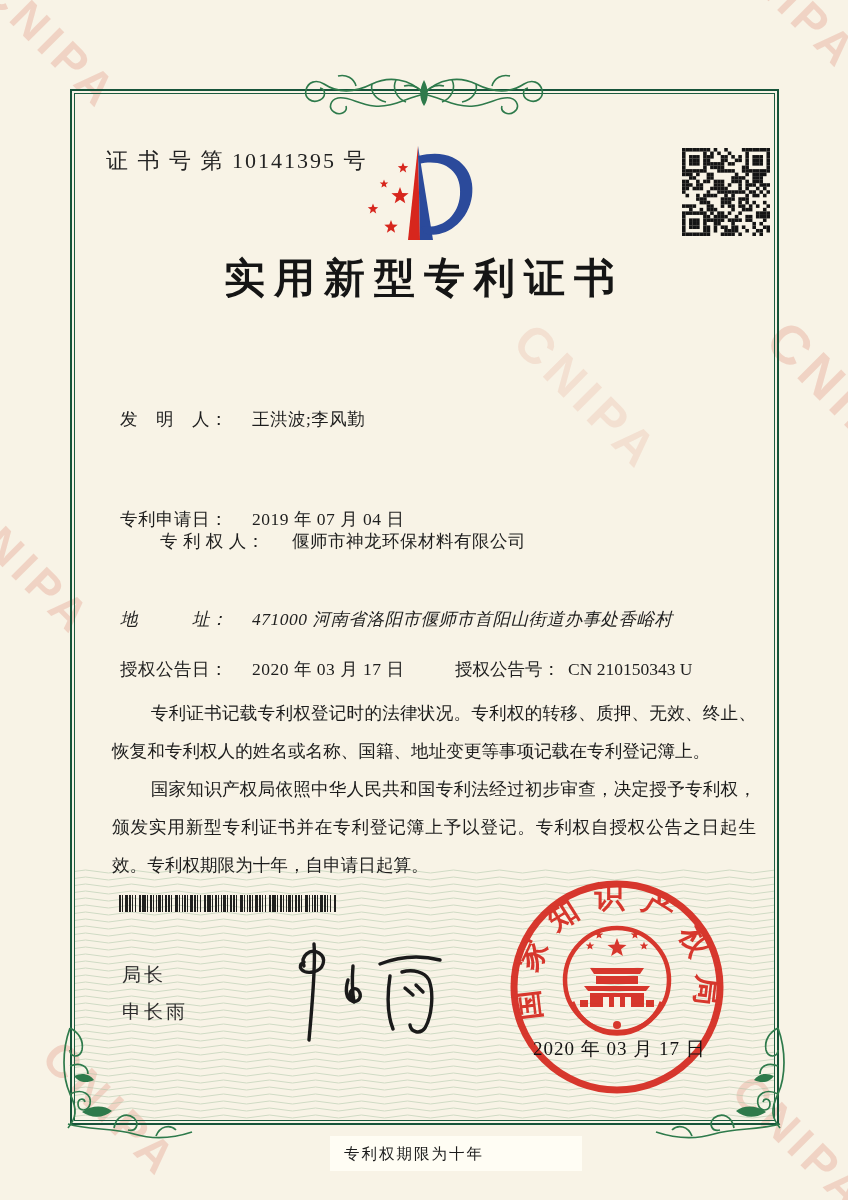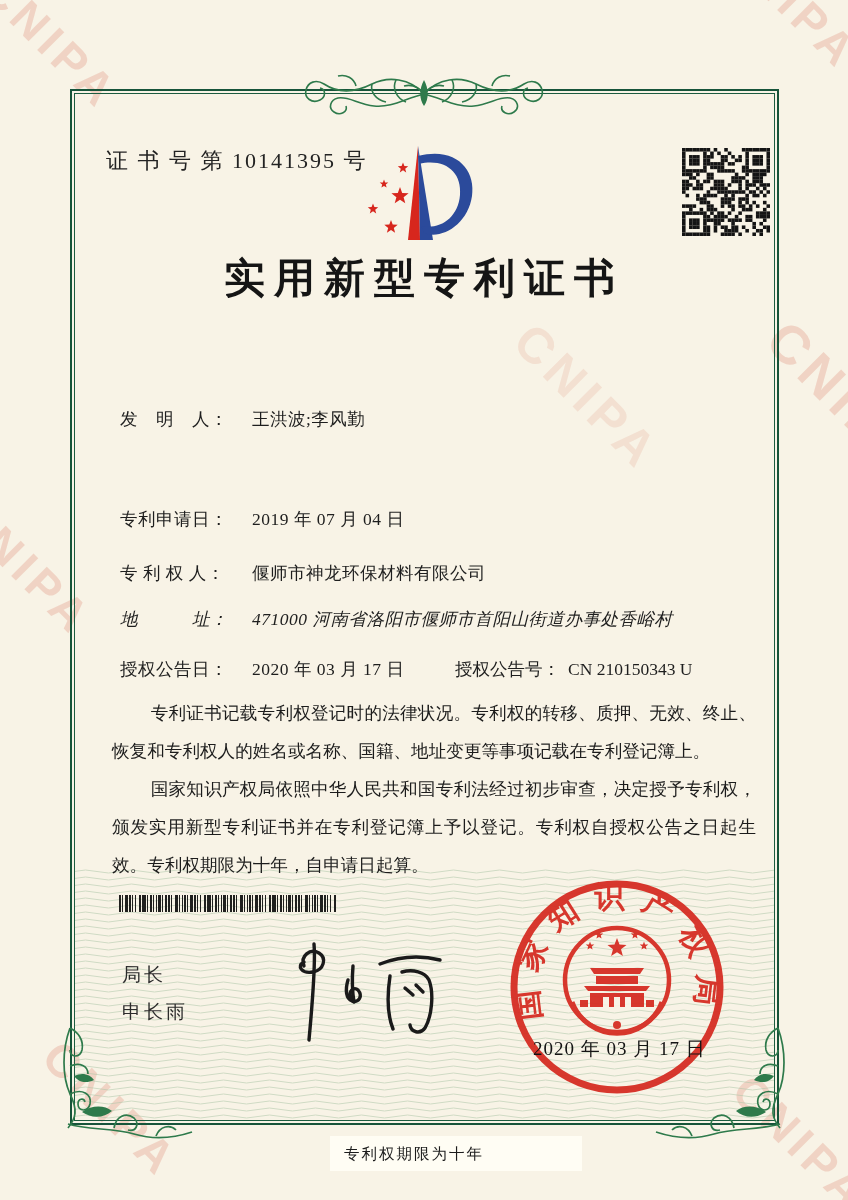--- a/index.html
+++ b/index.html
@@ -35,21 +35,21 @@
   .logo{position:absolute;left:360px;top:136px;}
   .qr{position:absolute;left:682px;top:148px;}
 
   .title{position:absolute;left:0;width:848px;top:251px;text-align:center;
          font-size:41px;font-weight:bold;letter-spacing:9px;color:#151515;}
 
   .row{position:absolute;left:120px;font-size:17.5px;color:#1e1e1e;white-space:nowrap;letter-spacing:0.5px;}
   .row .lab{display:inline-block;min-width:122px;}
   .row .val{margin-left:10px;}
   .r1{top:356px;} .r2{top:407px;} .r3{top:457px;} .r4{top:507px;}
-  .r5{top:561px;} .r6{top:607px;font-style:italic;} .r7{top:657px;}
+  .r5{top:529px;margin-left:40px;} .r6{top:607px;font-style:italic;} .r7{top:657px;}
   .grant-right{position:absolute;left:455px;top:657px;font-size:17.5px;color:#1e1e1e;white-space:nowrap;}
   .grant-right .val{margin-left:8px;}
 
   .body-text{position:absolute;left:112px;top:694px;width:644px;font-size:17.6px;
              line-height:38px;color:#1c1c1c;text-align:justify;}
   .body-text p{margin:0;text-indent:2.2em;}
 
   .barcode{position:absolute;left:119px;top:895px;height:17px;white-space:nowrap;font-size:0;}
   .barcode span{display:inline-block;height:17px;background:#20201e;vertical-align:top;}
 

